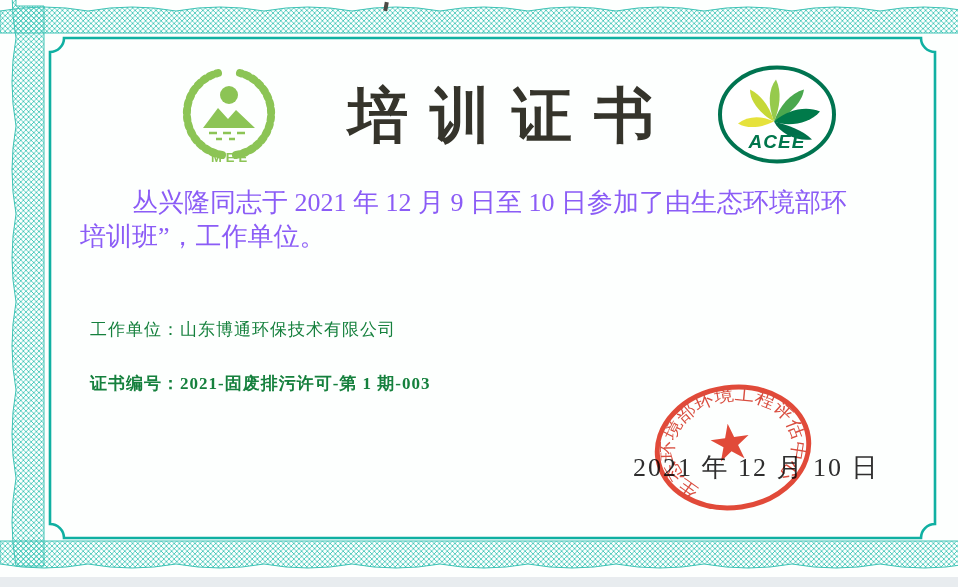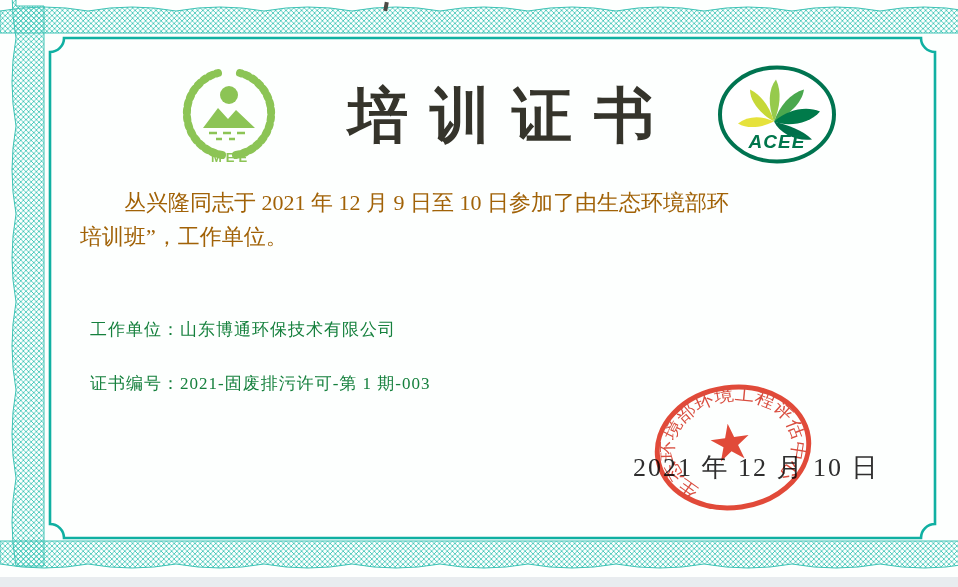--- a/index.html
+++ b/index.html
@@ -11,30 +11,30 @@
   .border-svg{position:absolute;left:0;top:0;width:958px;height:587px;}
   .mee-logo{position:absolute;left:176px;top:62px;width:106px;height:104px;}
   .acee-logo{position:absolute;left:716px;top:63px;width:122px;height:103px;}
   .cert-title{
     position:absolute;left:348px;top:86px;
     font-size:60px;font-weight:700;color:#35342b;
     letter-spacing:22px;white-space:nowrap;line-height:1;font-family:Liberation Serif, serif;
   }
   .body-text{
     position:absolute;left:80px;top:186px;width:836px;
-    font-size:22px;line-height:33.5px;color:#a16207;
+    font-size:26px;line-height:33.5px;color:#8b5cf6;
   }
   .body-text .bline{white-space:nowrap;}
   .body-text .indent{text-indent:2em;}
   .field-row{
     position:absolute;left:90px;
     font-size:17px;color:#15803d;white-space:nowrap;letter-spacing:1px;
   }
   .row-workunit{top:318px;}
-  .row-certno{top:372px;}
+  .row-certno{top:372px;font-weight:bold;}
   .issue-date{
     position:absolute;left:633px;top:450px;
     font-size:26px;color:#2e2e2e;letter-spacing:2px;white-space:nowrap;z-index:2;text-align:right;
   }
   .seal{
     position:absolute;left:650px;top:381px;width:166px;height:133px;
     z-index:3;mix-blend-mode:multiply;opacity:.95;
   }
   .artifact{
     position:absolute;left:384px;top:2px;width:4px;height:9px;

